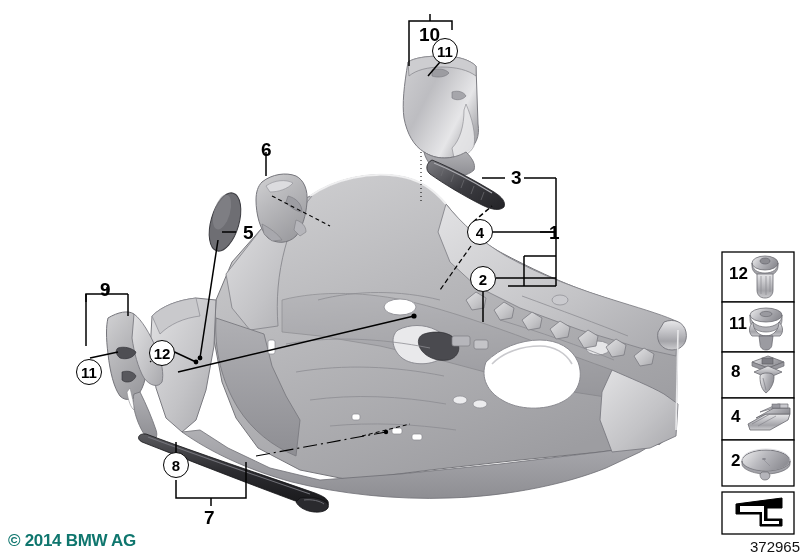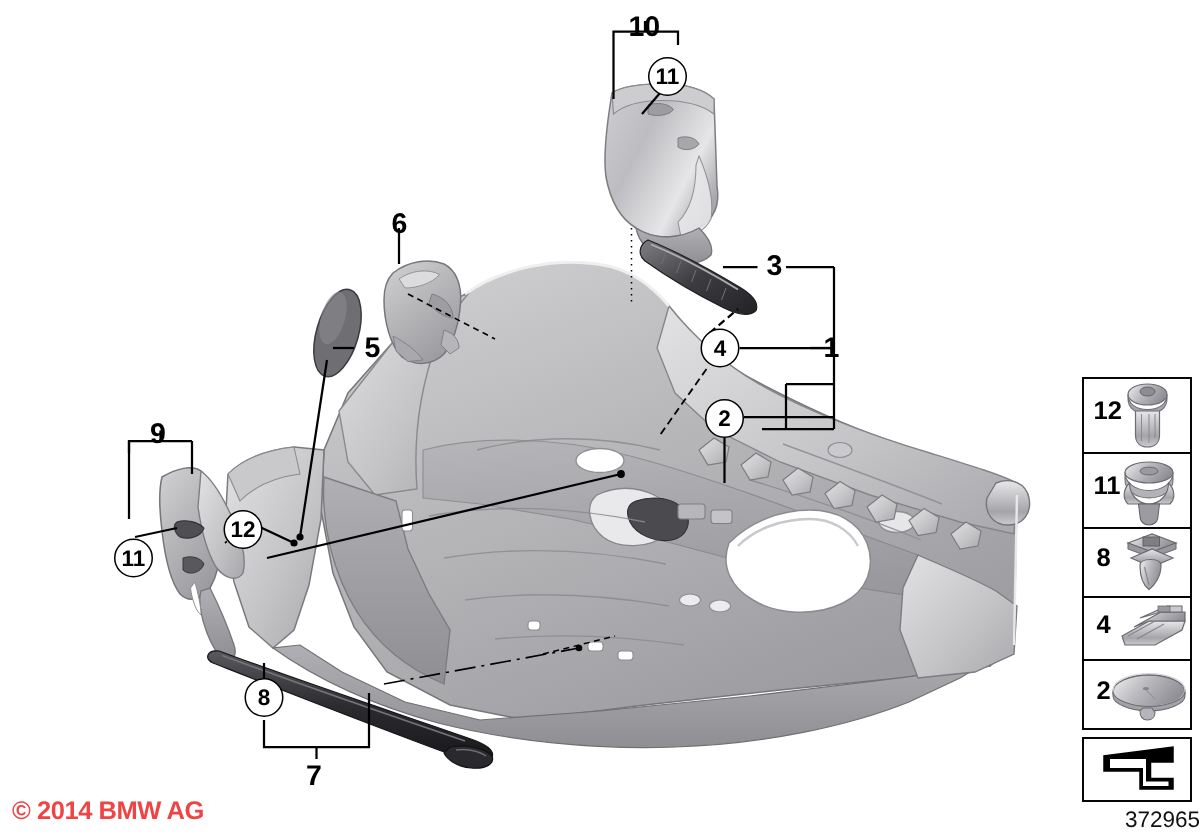--- a/index.html
+++ b/index.html
@@ -20,21 +20,21 @@
     width: 800px;
     height: 560px;
   }
   .copyright {
     position: absolute;
     left: 8px;
     top: 531px;
     font-family: "Liberation Sans", sans-serif;
     font-size: 17px;
     font-weight: bold;
-    color: #ef4444;
+    color: #0f766e;
     letter-spacing: -0.3px;
     white-space: nowrap;
   }
   .partnum {
     position: absolute;
     left: 750px;
     top: 538px;
     font-family: "Liberation Sans", sans-serif;
     font-size: 15px;
     color: #111111;
@@ -410,21 +410,21 @@
 
     <g>
       <path d="M736,504 L736,514 L760,514 L760,526 L782,526 L782,519
                L767,519 L767,508 L782,508 L782,498 Z" fill="#000" stroke="#000" stroke-width="1"></path>
       <path d="M740,506 L740,512 L762,512 L762,524 L779,524 L779,521
                L764,521 L764,506 Z" fill="#fff" stroke="none"></path>
     </g>
   </g>
 </svg>
 
-<div class="lbl" style="left:419px; top:8px;">10</div>
+<div class="lbl" style="left:419px; top:24px;">10</div>
 <div class="clbl" style="left:432px; top:38px;">11</div>
 <div class="lbl" style="left:261px; top:139px;">6</div>
 <div class="lbl" style="left:511px; top:167px;">3</div>
 <div class="lbl" style="left:243px; top:222px;">5</div>
 <div class="clbl" style="left:467px; top:219px;">4</div>
 <div class="lbl" style="left:549px; top:222px;">1</div>
 <div class="clbl" style="left:470px; top:266px;">2</div>
 <div class="lbl" style="left:100px; top:279px;">9</div>
 <div class="clbl" style="left:149px; top:340px;">12</div>
 <div class="clbl" style="left:76px; top:359px;">11</div>

